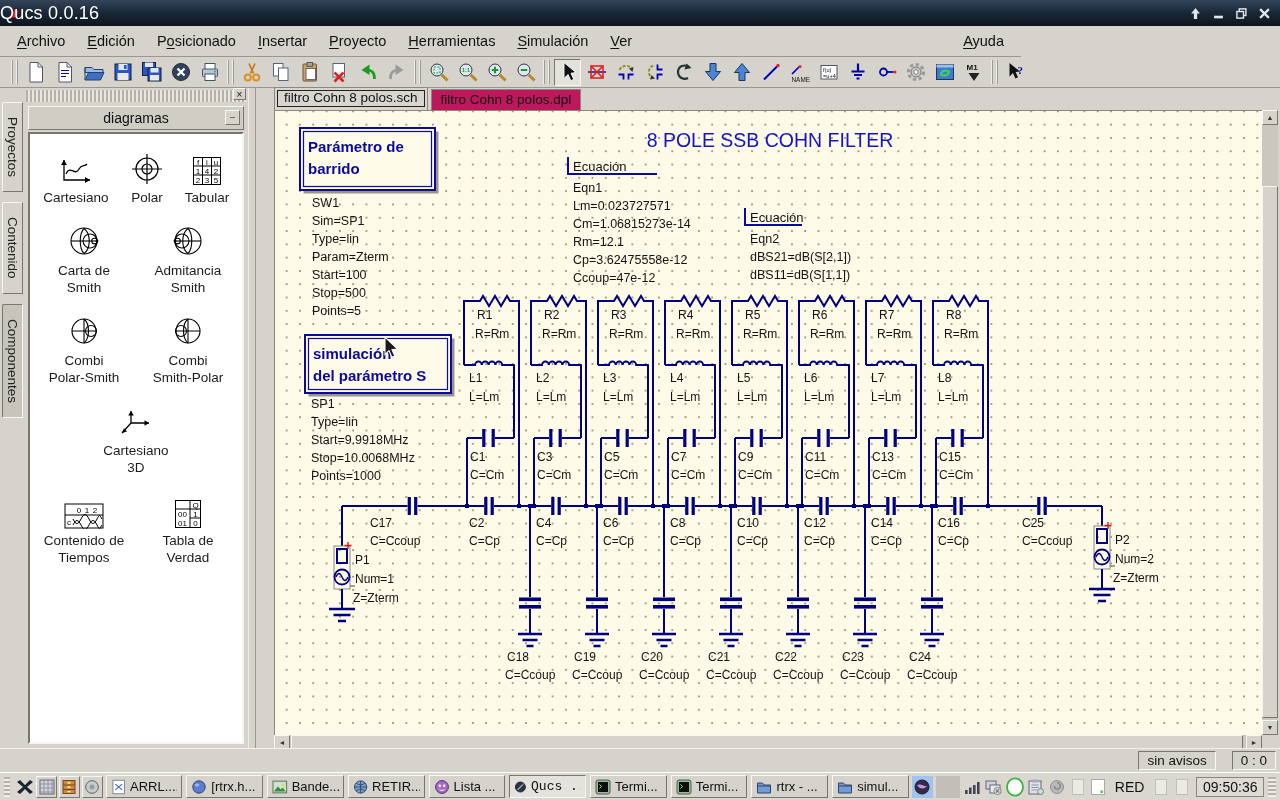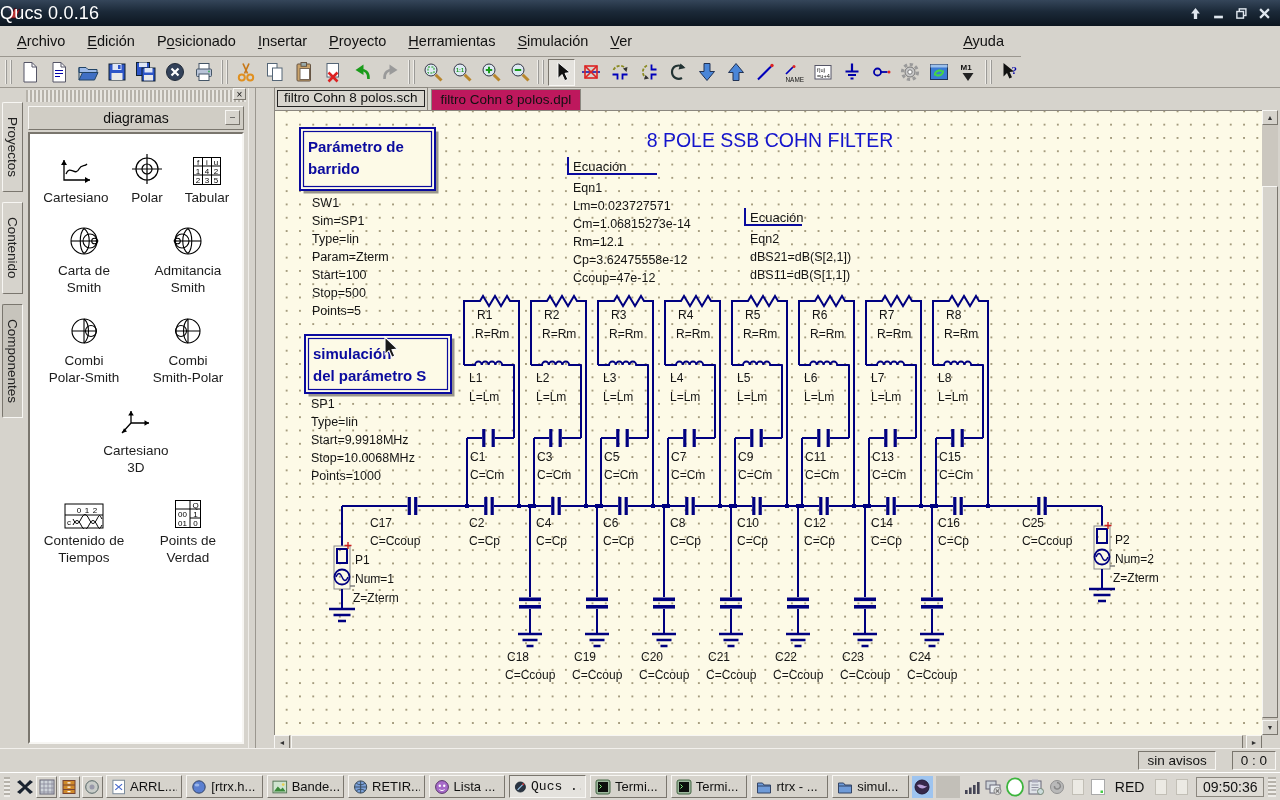--- a/index.html
+++ b/index.html
@@ -16,21 +16,21 @@
   .win-btns{margin-left:auto;margin-right:10px;display:flex;gap:12px;z-index:2;}
   .win-btns span{display:flex;align-items:center;cursor:default;}
 
   .menubar{position:absolute;left:0;top:26px;width:1021px;height:31px;background:#d6d3cc;
     border-bottom:1px solid #9b978f;display:flex;align-items:center;font-size:14.5px;padding:0 6px;}
   .menu-item{padding:5px 11px;color:#111;}
   .menu-item u{text-underline-offset:2px;}
   .menu-right{margin-left:auto;}
 
   .toolbar{position:absolute;left:0;top:57px;width:1280px;height:31px;background:#d6d3cc;
-    border-bottom:1px solid #9b978f;display:flex;align-items:center;padding-left:2px;}
+    border-bottom:1px solid #9b978f;display:flex;align-items:center;padding-left:8px;}
   .tb-group{display:flex;align-items:center;}
   .grip{width:7px;height:24px;margin:0 3px;border-left:2px ridge #efede9;border-right:2px ridge #efede9;}
   .tool-btn{width:27px;height:27px;display:flex;align-items:center;justify-content:center;margin:0 1px;border:1px solid transparent;}
   .tool-btn.pressed{border-color:#7a766e #f7f6f3 #f7f6f3 #7a766e;background:#cbc8c0;}
 
   
   .workspace{position:absolute;left:0;top:88px;width:1280px;height:660px;background:#d6d3cc;}
 
   .side-tabs{position:absolute;left:0;top:2px;width:24px;height:656px;display:flex;flex-direction:column;align-items:center;padding-top:12px;gap:10px;}
   .side-tab{writing-mode:vertical-rl;font-size:13.5px;color:#222;padding:14px 2px;background:#d6d3cc;
@@ -557,21 +557,21 @@
                   </g>
                   <g font-size="8" text-anchor="middle" fill="#000" font-family="Liberation Sans,sans-serif">
                     <text x="21.5" y="8.5">Q</text>
                     <text x="8.5" y="17.5">00</text>
                     <text x="21.5" y="17.5">1</text>
                     <text x="8.5" y="26.5">01</text>
                     <text x="21.5" y="26.5">0</text>
                   </g>
                 </svg>
               </span>
-              <span>Points de</span>
+              <span>Tabla de</span>
               <span>Verdad</span>
             </div>
           </div>
         </div>
     </div>
 
     <div class="splitter"></div>
 
     <div class="doc-area">
       <div class="doc-tabs" id="doc-tabs">

